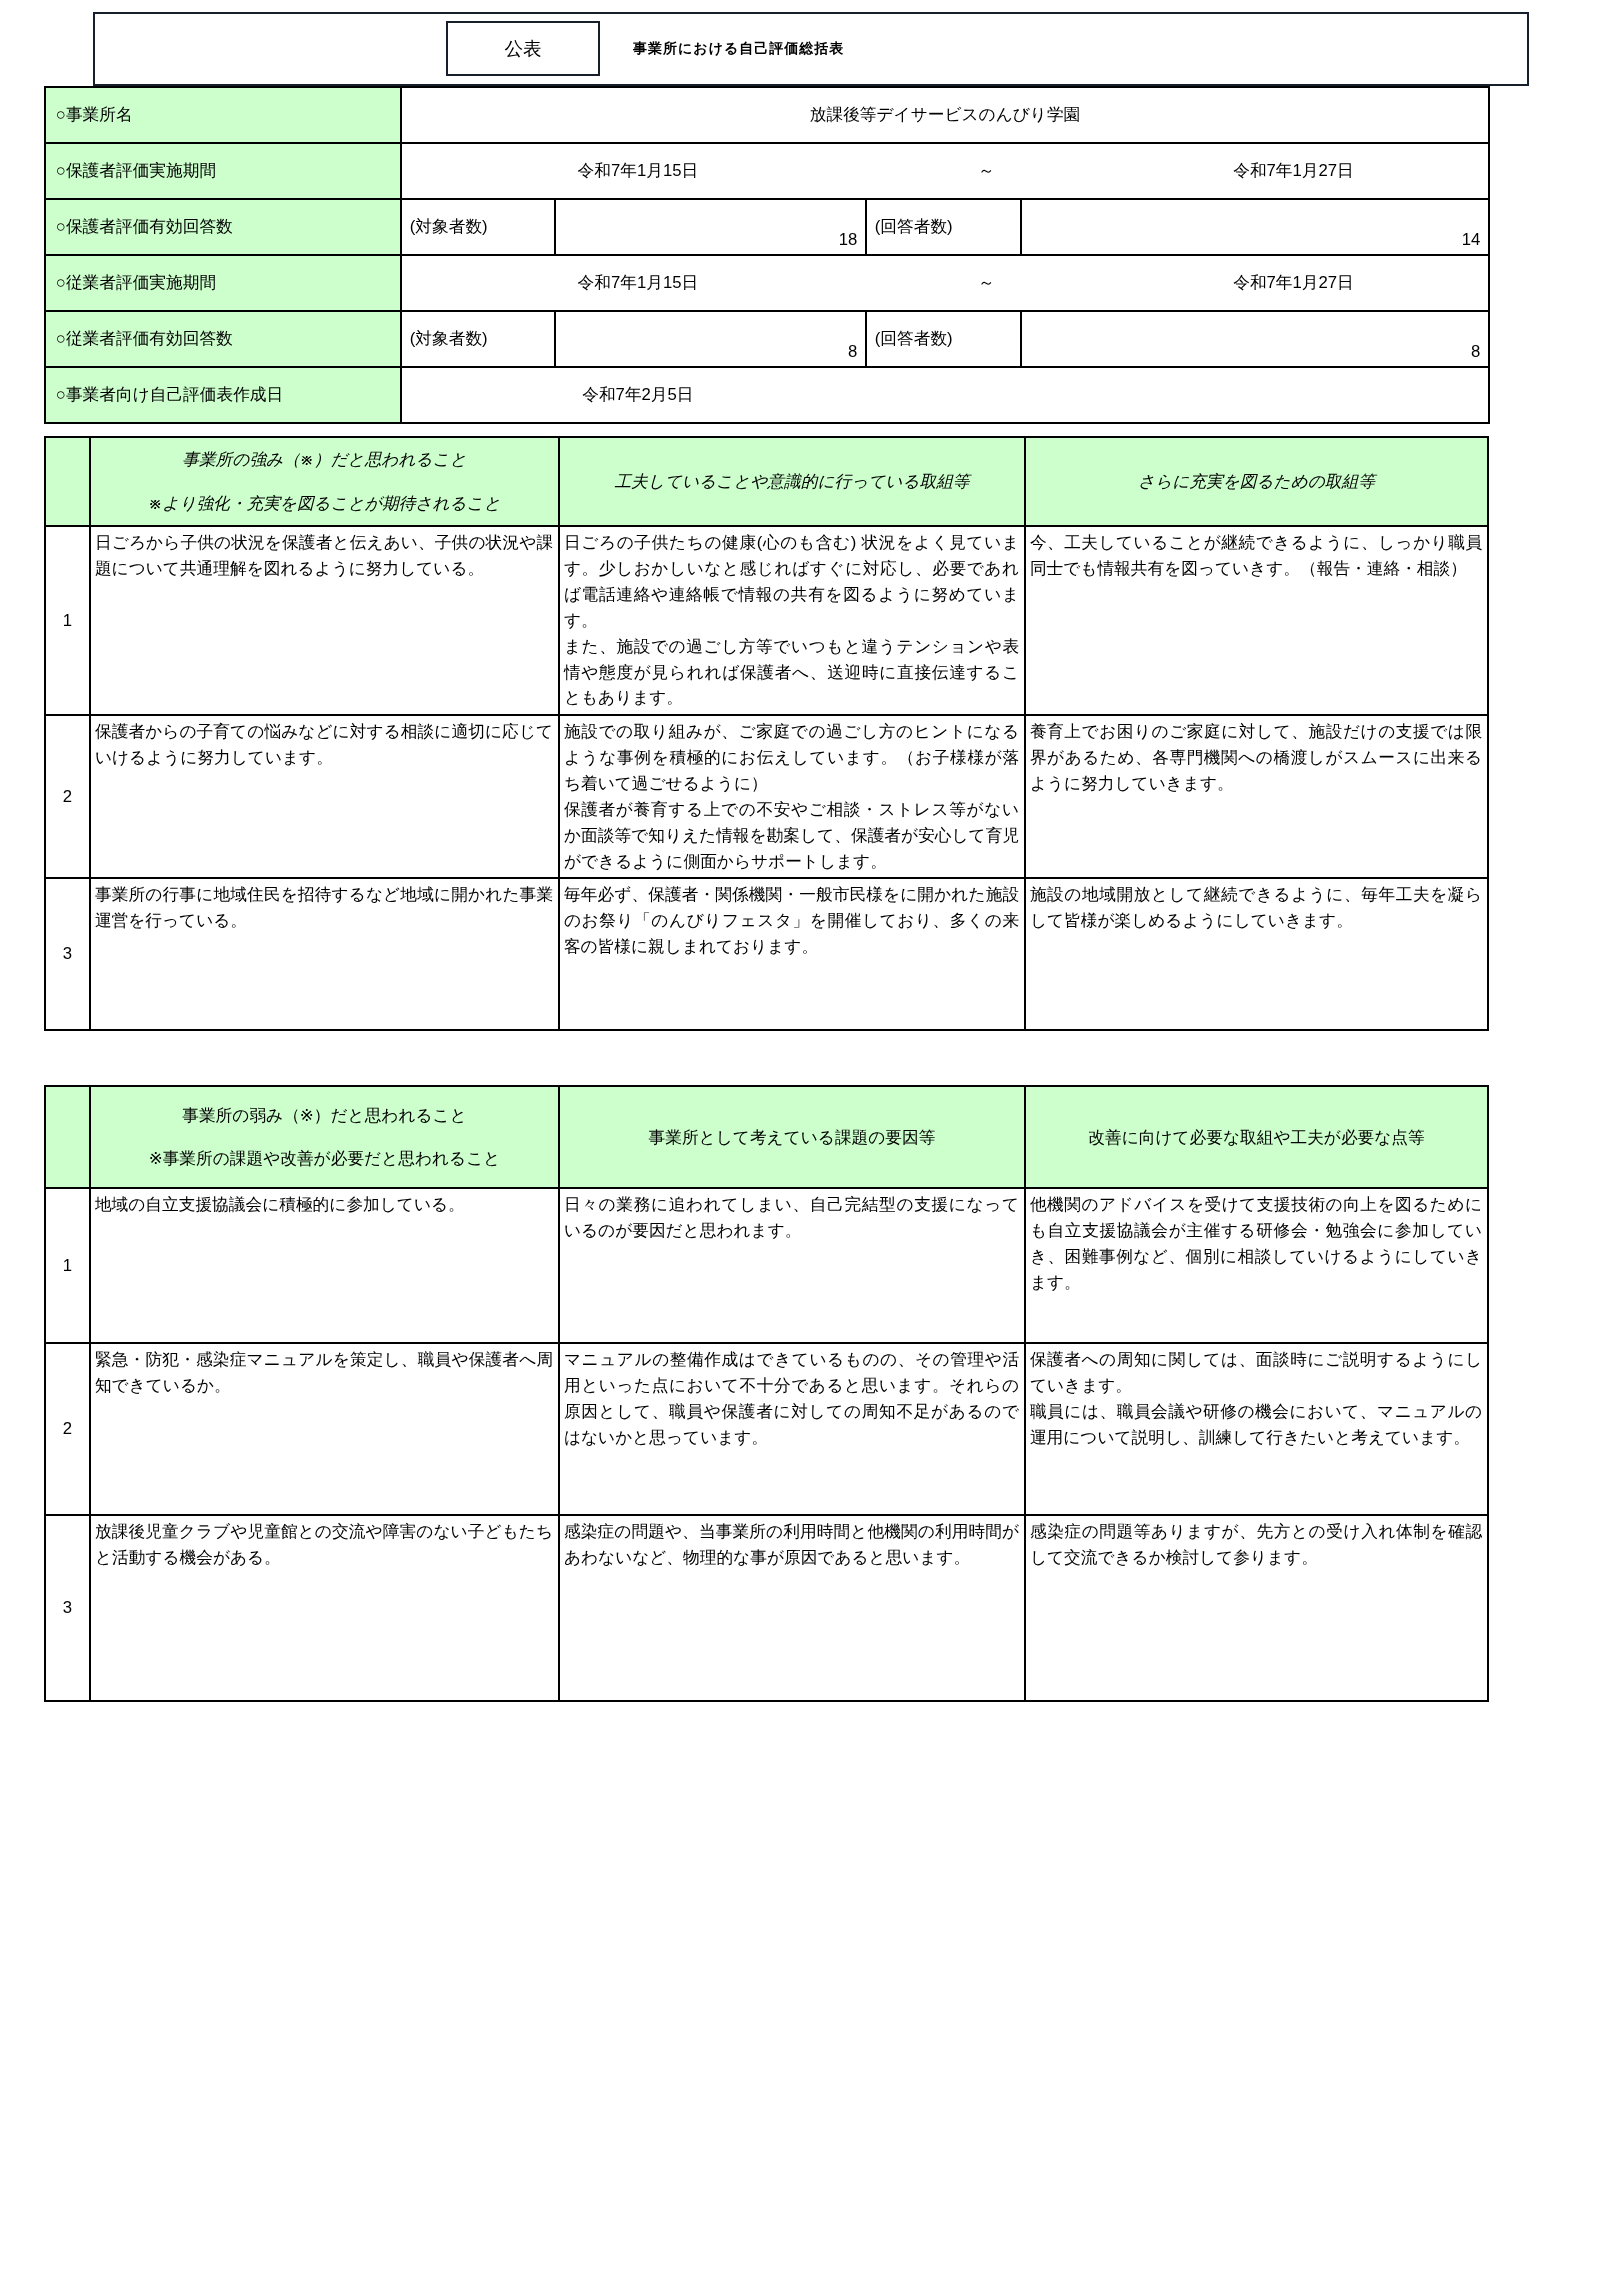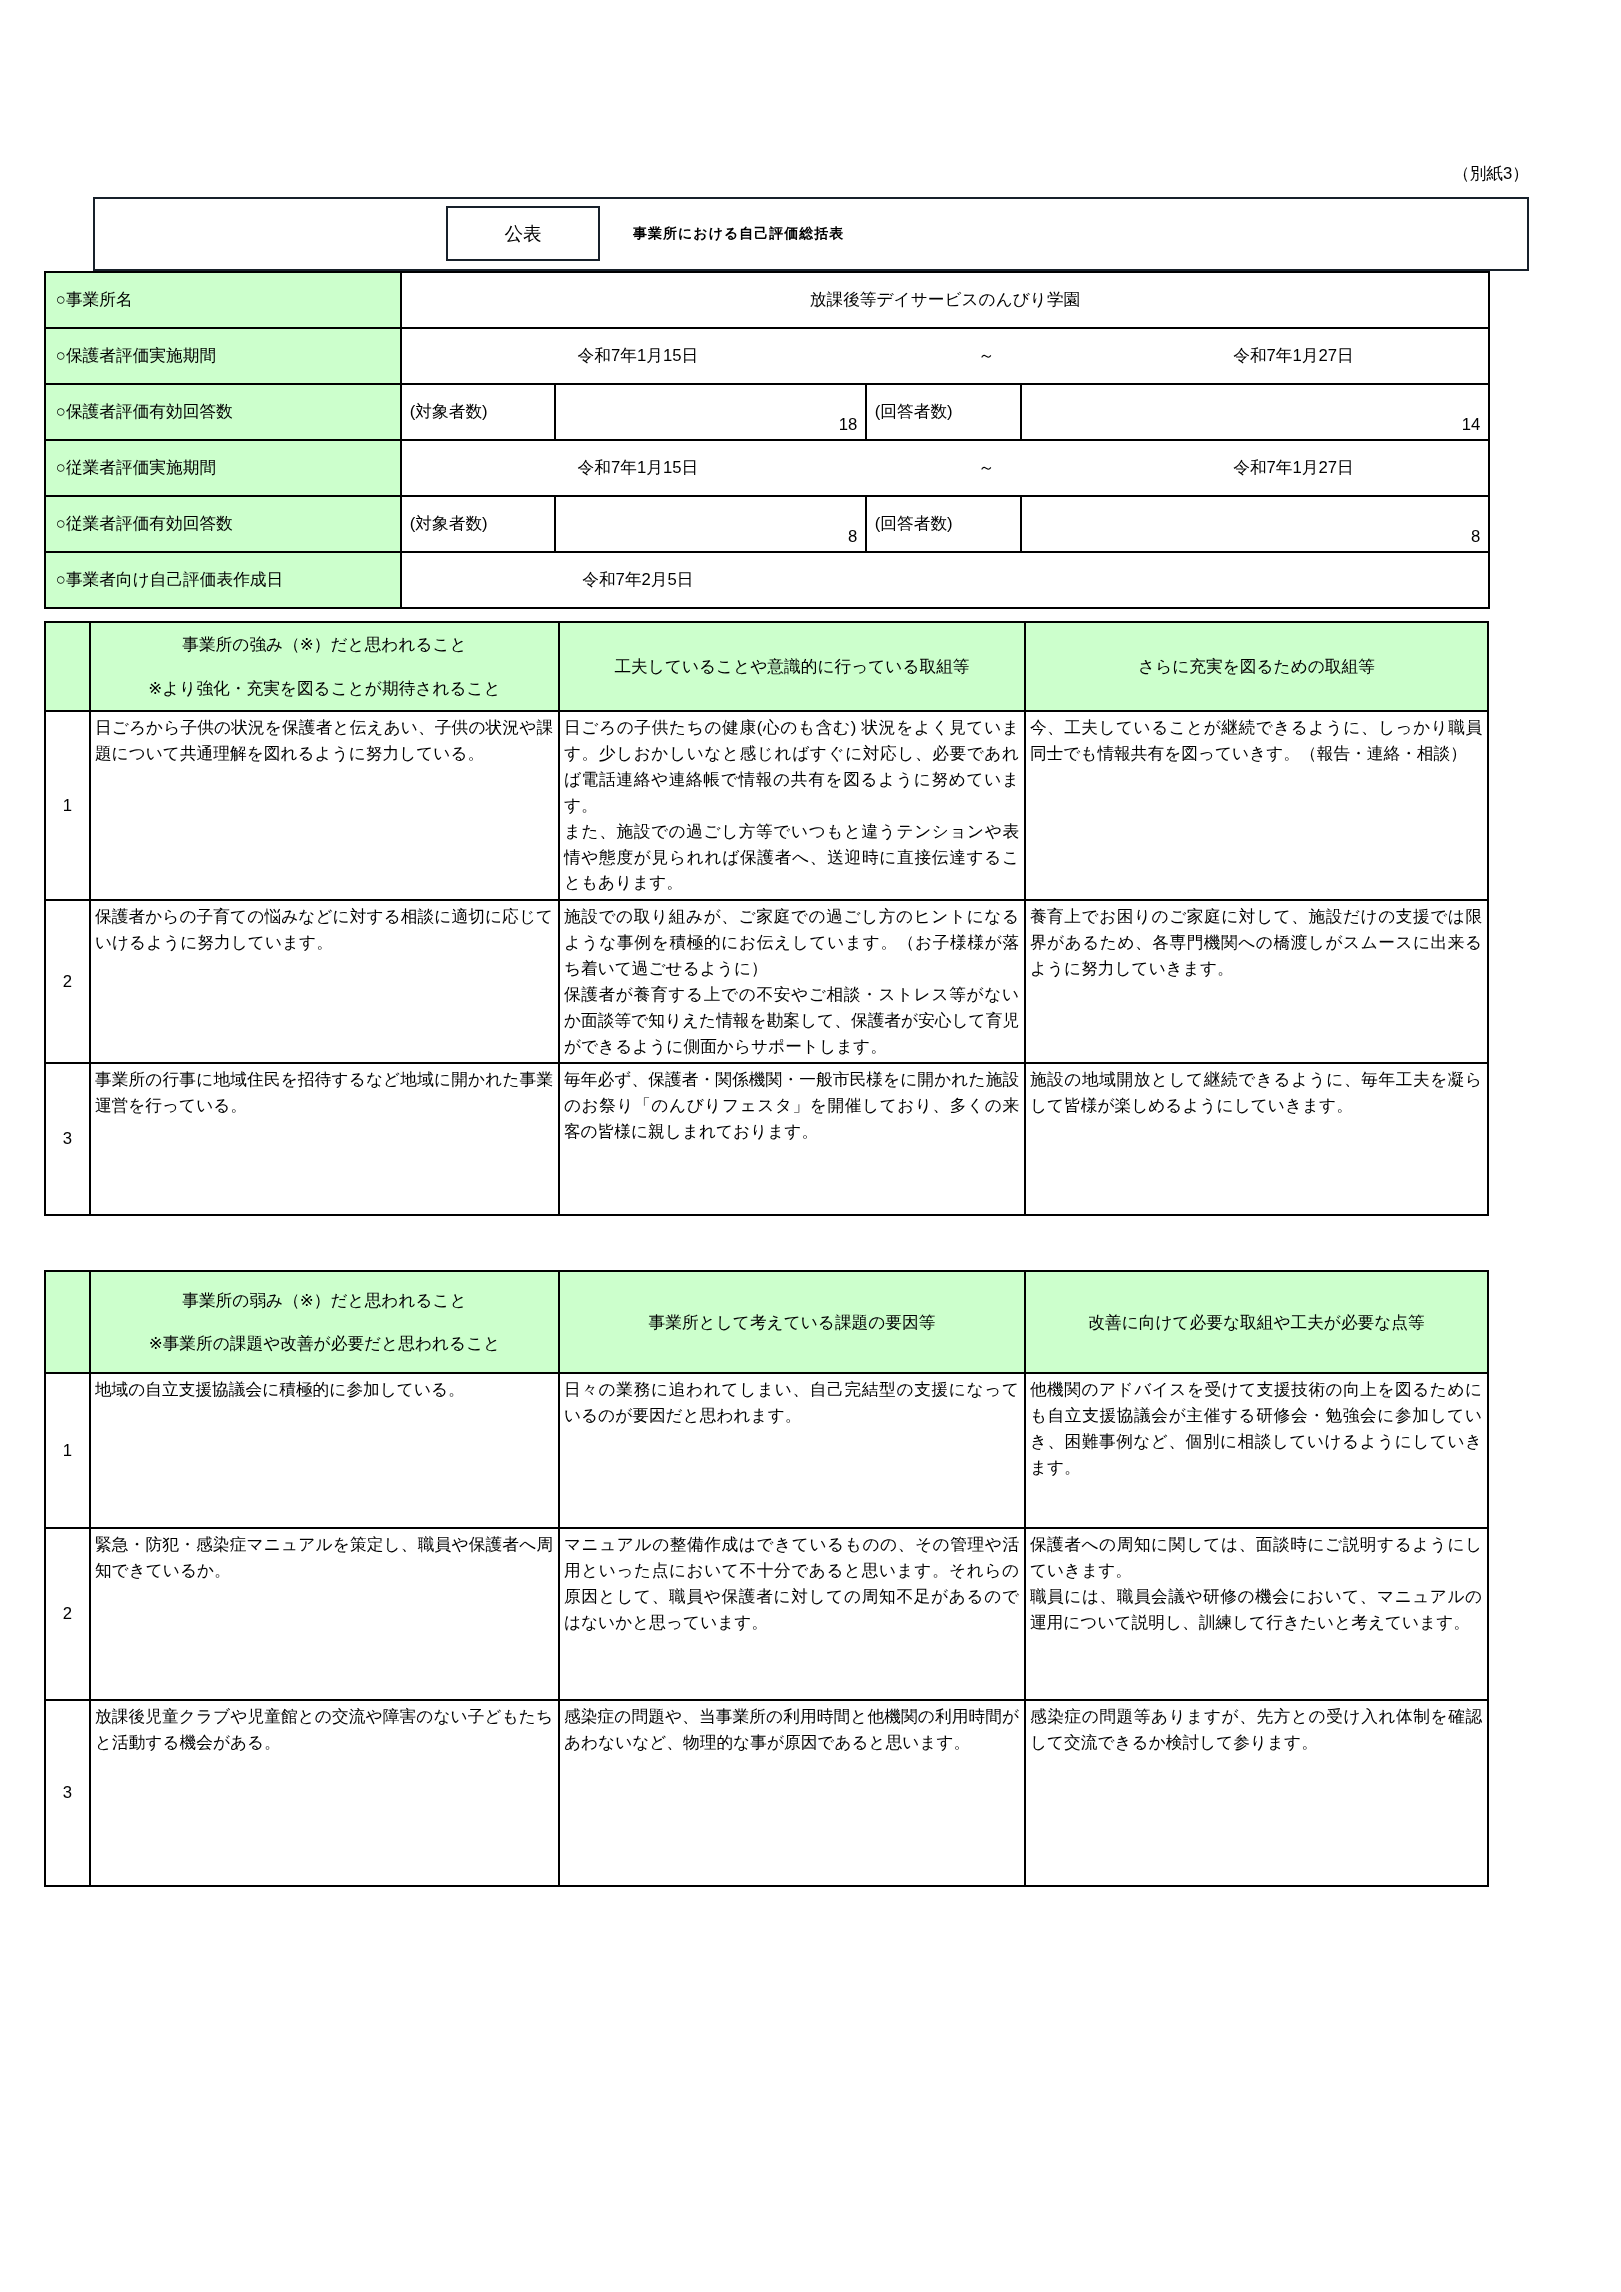--- a/index.html
+++ b/index.html
@@ -64,21 +64,21 @@
   .analysis { margin-top:12.7px; }
   .analysis.second { margin-top:54px;border-radius:20px; }
   .hdr {
     background:var(--green,#ccffcc);
     text-align:center;
     vertical-align:middle;
     font-size:16.7px;
     line-height:2.6;
     white-space:pre-line;
   }
-  .t1 .hdr-row td { height:84px; }
+  .t1 .hdr-row td { height:84px;font-style:italic; }
   .t2 .hdr-row td { height:102px; }
   .num {
     text-align:center;
     vertical-align:middle;
     font-size:16.7px;
   }
   .txt {
     vertical-align:top;
     padding:2.9px 4.9px 2.9px 3.9px;
     font-size:16.7px;
@@ -100,21 +100,20 @@
   .t1 .r3 td { height:152px; }
   .t2 .r1 td { height:155px; }
   .t2 .r2 td { height:172px; }
   .t2 .r3 td { height:186px; }
 </style>
 </head>
 <body>
 
 <div class="page">
 
-  <div class="annotation">（別紙3）</div>
 
   <div class="title-box">
     <div class="stamp">公表</div>
     <div class="doc-title">事業所における自己評価総括表</div>
   </div>
 
   <table class="info-table">
     <colgroup>
         <col class="i-c0">
         <col class="i-c1">

